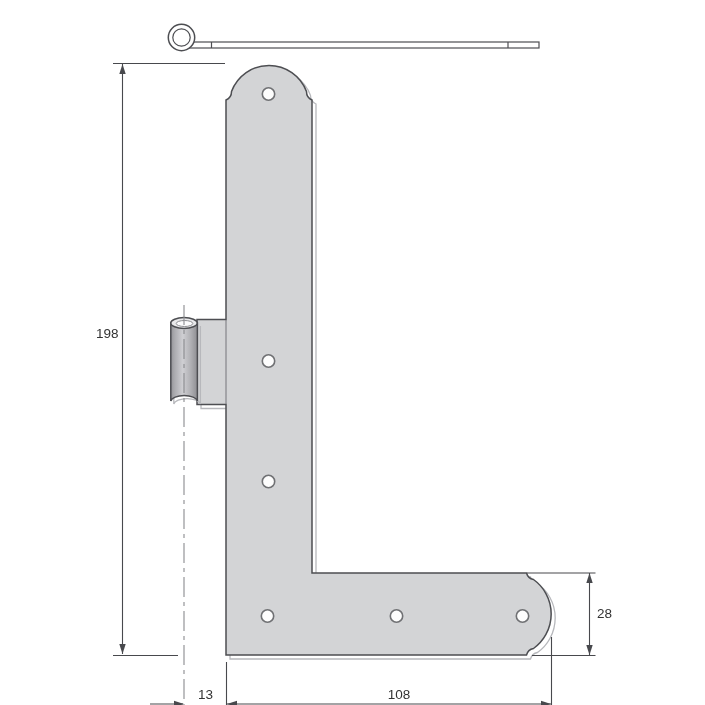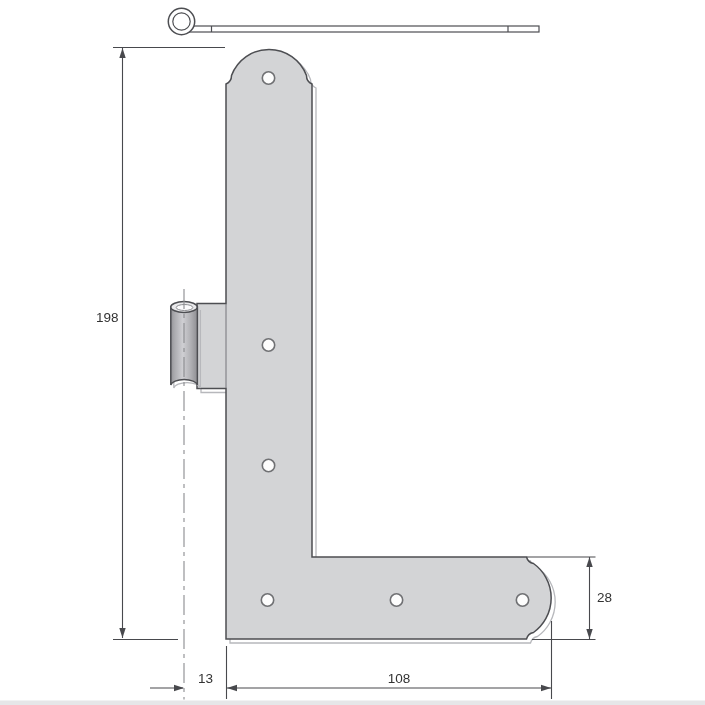--- a/index.html
+++ b/index.html
@@ -4,21 +4,21 @@
 <style>
   html, body {
     margin: 0;
     padding: 0;
     width: 705px;
     height: 705px;
     background: #ffffff;
     font-family: "Liberation Sans", sans-serif;
     overflow: hidden;
   }
-  #stage { position: relative; width: 705px; height: 605px; }
+  #stage { position: relative; width: 705px; height: 605px; margin-top: 16px; }
   svg { display: block; }
   .outline   { stroke: #4d4e52; stroke-width: 1.5; }
   .thin      { stroke: #4d4e52; stroke-width: 1.2; }
   .shadow    { stroke: #b7b8bc; stroke-width: 1.3; fill: none; }
   .dim       { stroke: #48494d; stroke-width: 1.1; fill: none; }
   .arrow     { fill: #48494d; stroke: none; }
   .dim-text  { fill: #333333; font-size: 13.5px; font-family: "Liberation Sans", sans-serif; }
   .crease    { stroke: #74757a; stroke-width: 1; }
   .centerline{ stroke: #8a8b8f; stroke-width: 1.1; fill: none; }
   .hole      { fill: #fdfdfd; stroke: #707174; stroke-width: 1.6; }

